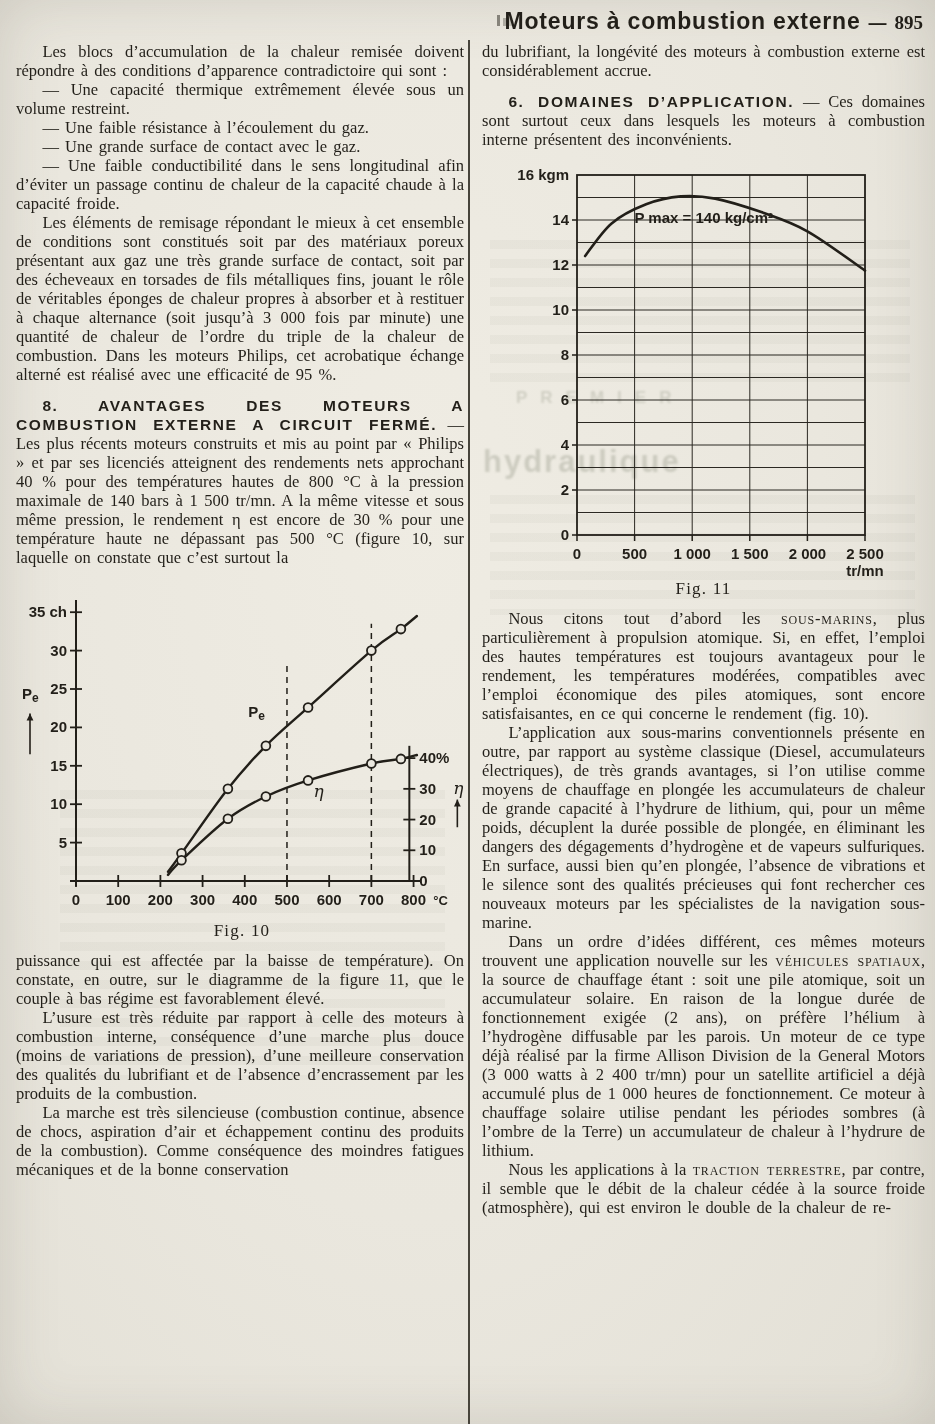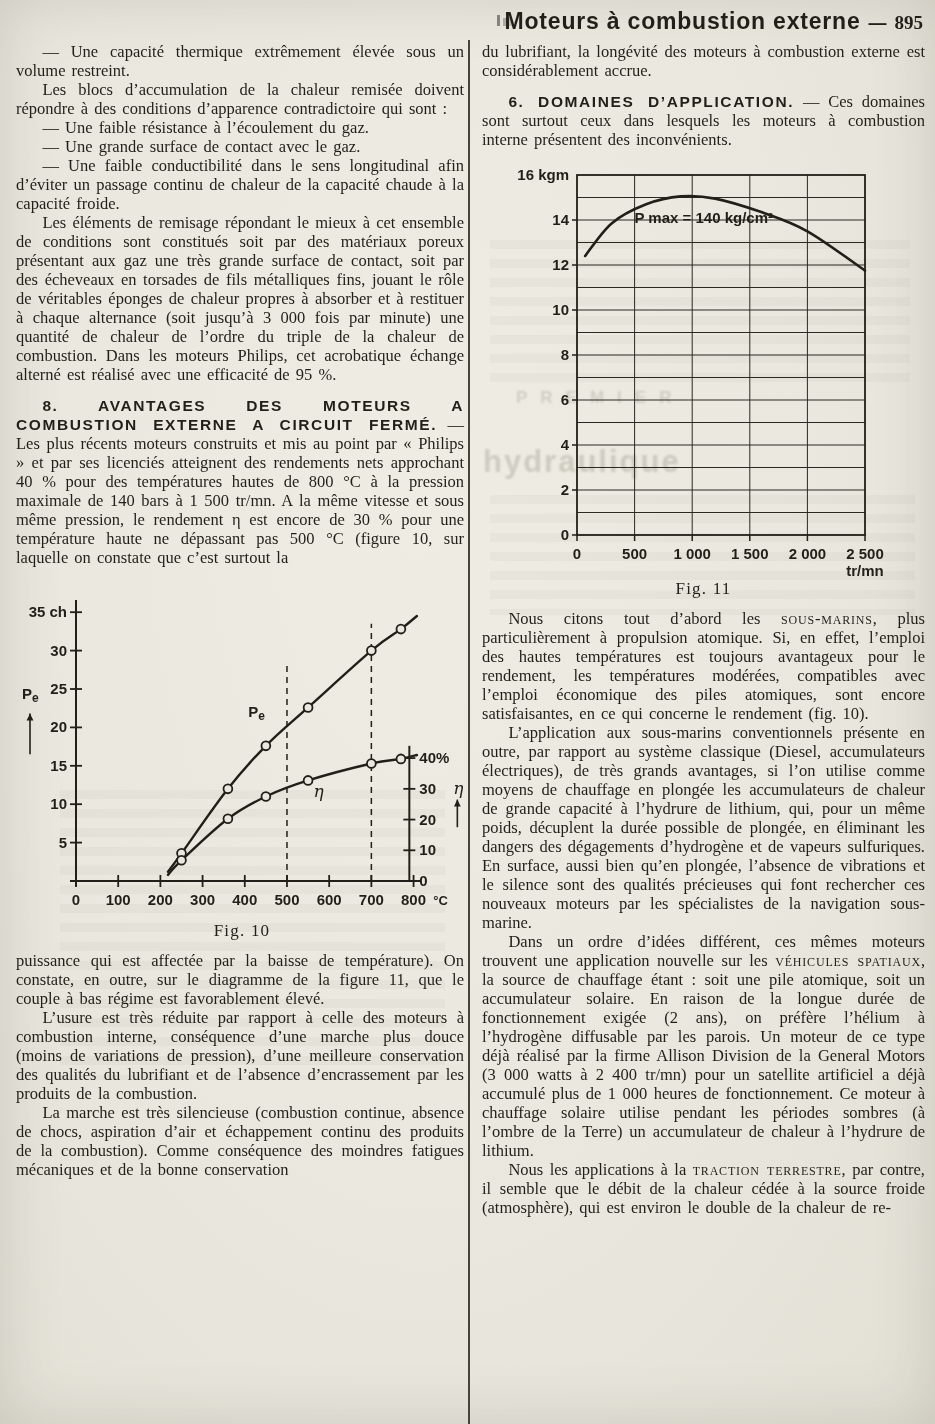--- a/index.html
+++ b/index.html
@@ -57,22 +57,22 @@
 
   <div class="divider"></div>
 
   <div class="stripes s1"></div>
   <div class="stripes s2"></div>
   <div class="stripes s3"></div>
   <div class="ghost ghost-premier">PREMIER</div>
   <div class="ghost ghost-hydraulique">hydraulique</div>
 
   <div class="col col-left">
+    <p class="para indent"><span>Les blocs d’accumulation de la chaleur remisée doivent répondre à des conditions d’apparence contradictoire qui sont :</span></p>
     <p class="para indent"><span>— Une capacité thermique extrêmement élevée sous un volume restreint.</span></p>
-    <p class="para indent"><span>Les blocs d’accumulation de la chaleur remisée doivent répondre à des conditions d’apparence contradictoire qui sont :</span></p>
     <p class="para indent"><span>— Une faible résistance à l’écoulement du gaz.</span></p>
     <p class="para indent"><span>— Une grande surface de contact avec le gaz.</span></p>
     <p class="para indent"><span>— Une faible conductibilité dans le sens longitudinal afin d’éviter un passage continu de chaleur de la capacité chaude à la capacité froide.</span></p>
     <p class="para indent"><span>Les éléments de remisage répondant le mieux à cet ensemble de conditions sont constitués soit par des matériaux poreux présentant aux gaz une très grande surface de contact, soit par des écheveaux en torsades de fils métalliques fins, jouant le rôle de véritables éponges de chaleur propres à absorber et à restituer à chaque alternance (soit jusqu’à 3 000 fois par minute) une quantité de chaleur de l’ordre du triple de la chaleur de combustion. Dans les moteurs Philips, cet acrobatique échange alterné est réalisé avec une efficacité de 95 %.</span></p>
     <p class="para indent mt"><span class="seg-hb">8. AVANTAGES DES MOTEURS A COMBUSTION EXTERNE A CIRCUIT FERMÉ.</span><span> — Les plus récents moteurs construits et mis au point par « </span><span class="seg-i">Philips</span><span> » et par ses licenciés atteignent des rendements nets approchant 40 % pour des températures hautes de 800 °C à la pression maximale de 140 bars à 1 500 tr/mn. A la même vitesse et sous même pression, le </span><span class="seg-i">rendement η</span><span> est encore de 30 % pour une température haute ne dépassant pas 500 °C (figure 10, sur laquelle on constate que c’est surtout la</span></p>
 
     <figure class="fig" style="margin-left:4px;">
       <svg width="450" height="340" viewBox="0 0 450 340">
           <line x1="266.9756097560976" y1="302" x2="266.9756097560976" y2="83.12" stroke="#221f19" stroke-width="1.5" stroke-dasharray="6 5"></line>
           <line x1="351.3658536585366" y1="302" x2="351.3658536585366" y2="44.72000000000003" stroke="#221f19" stroke-width="1.5" stroke-dasharray="6 5"></line>

